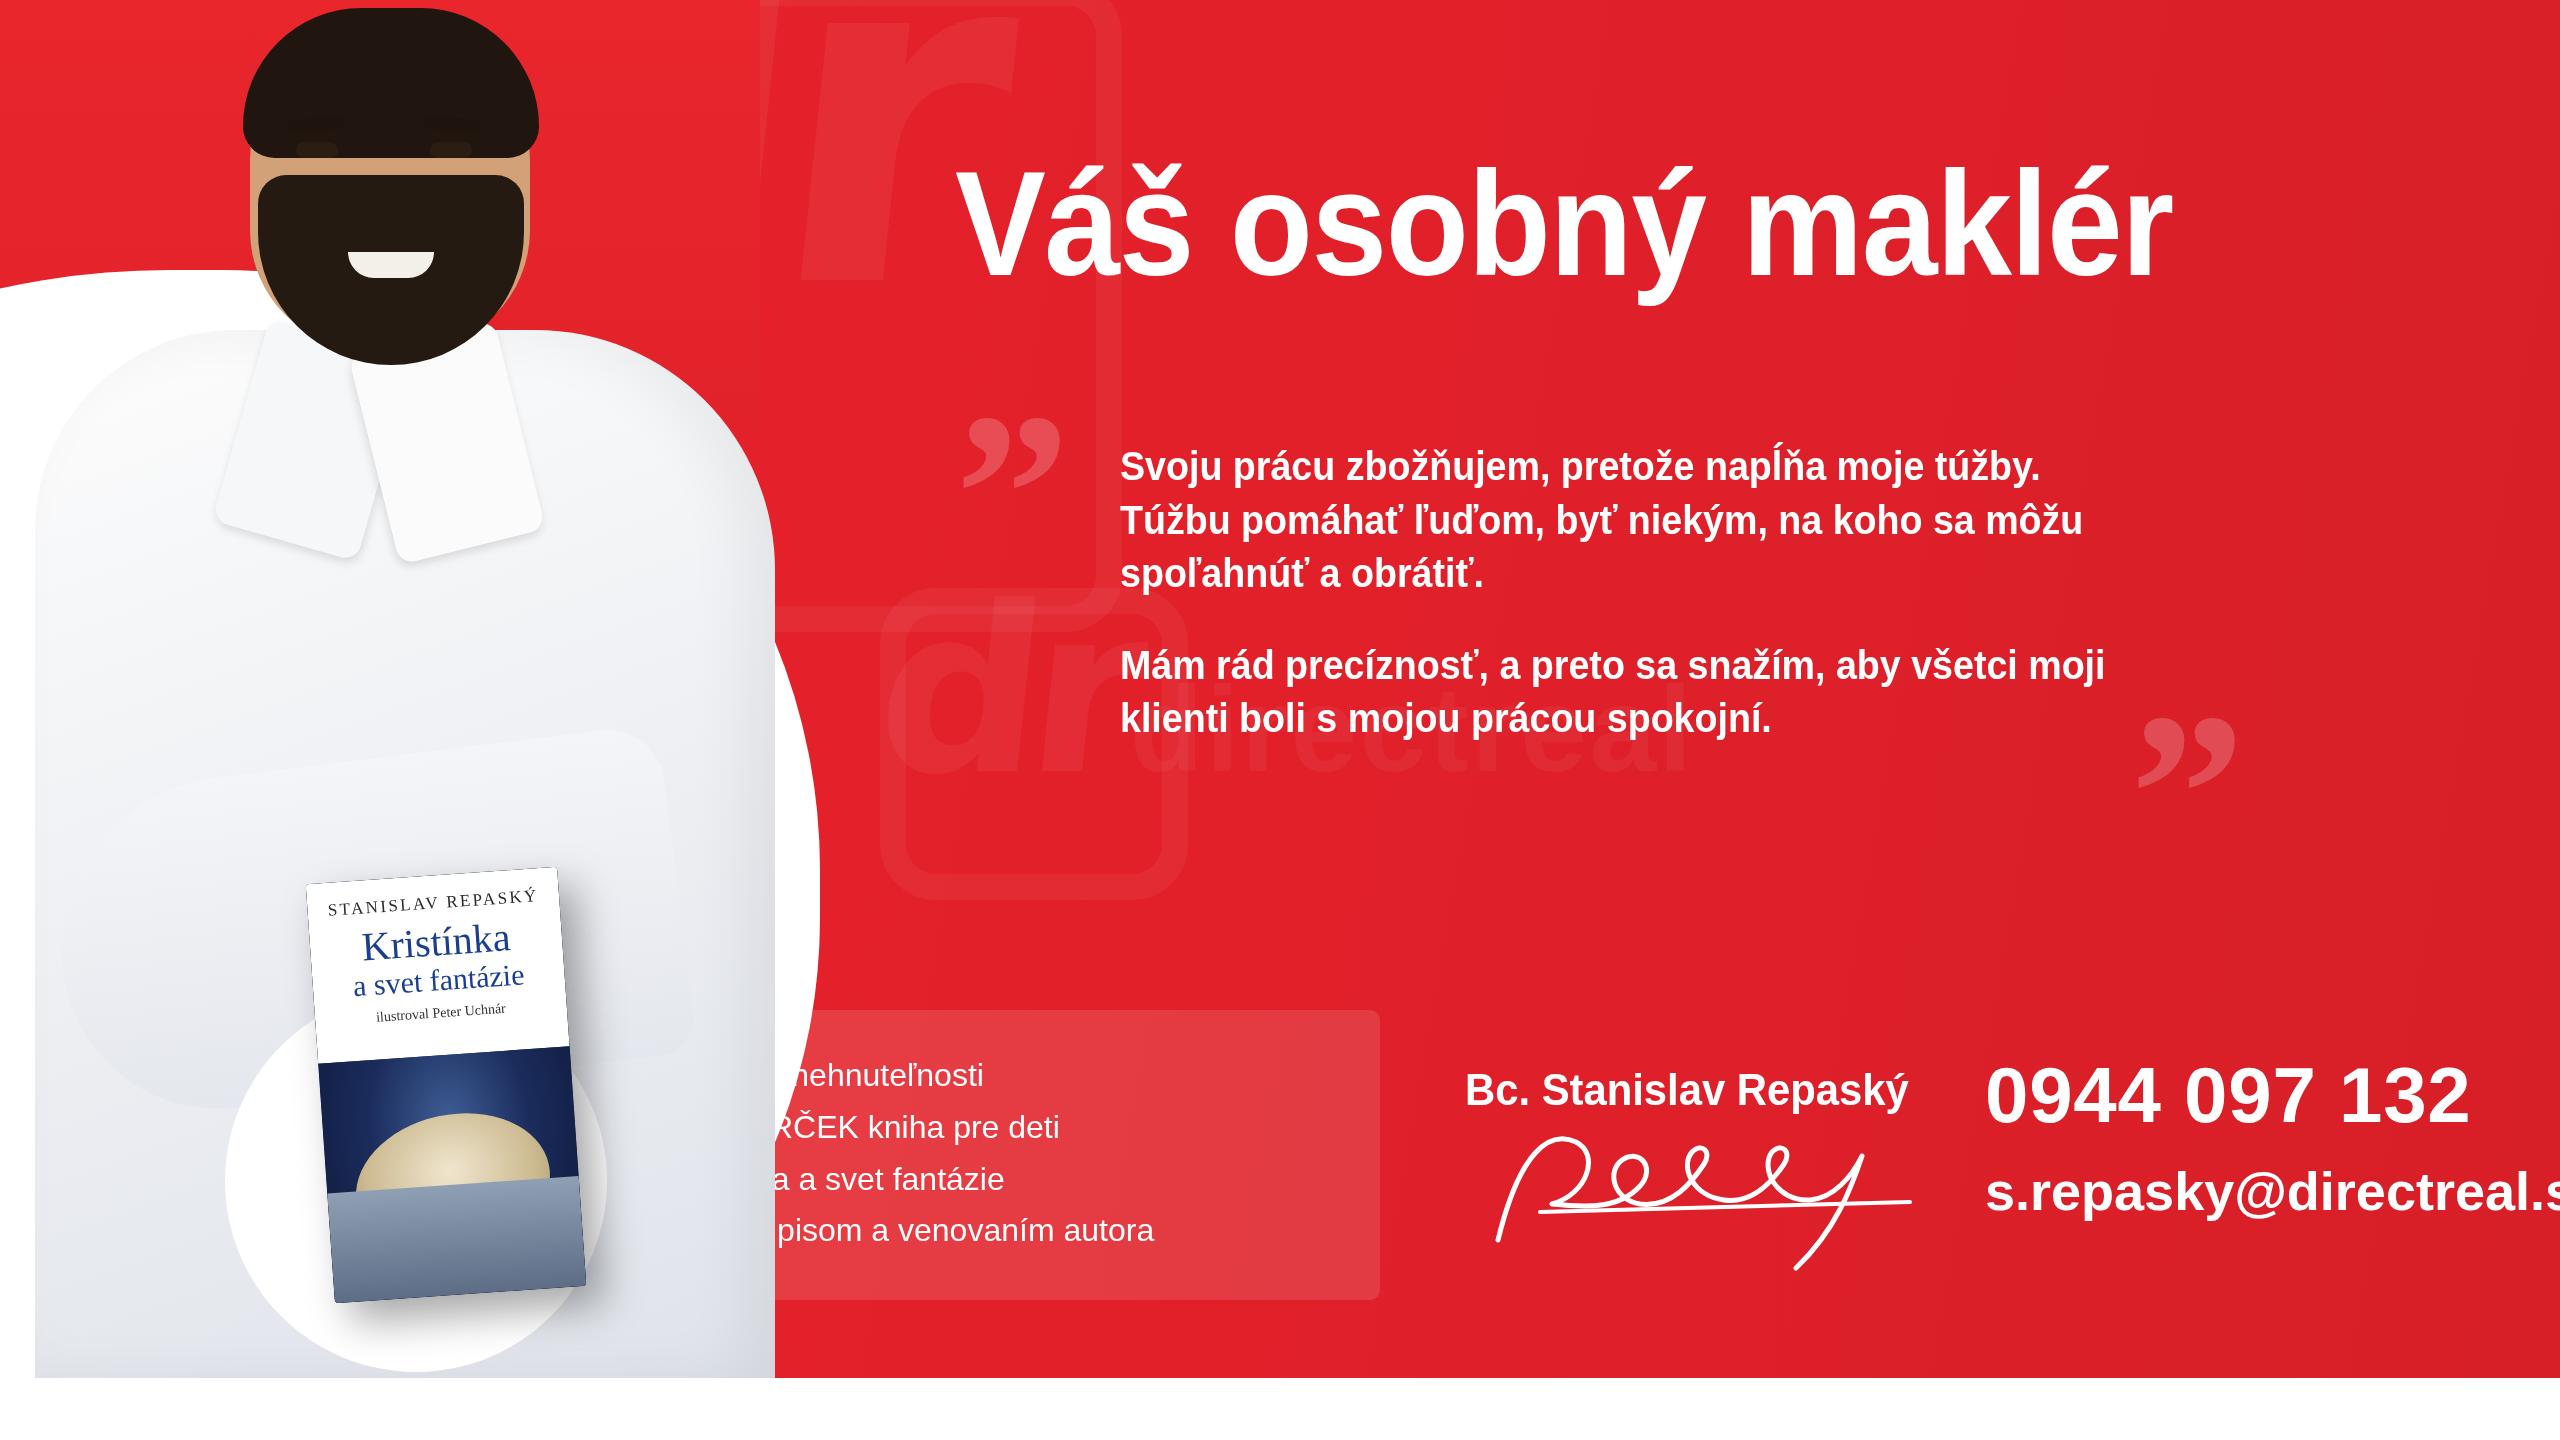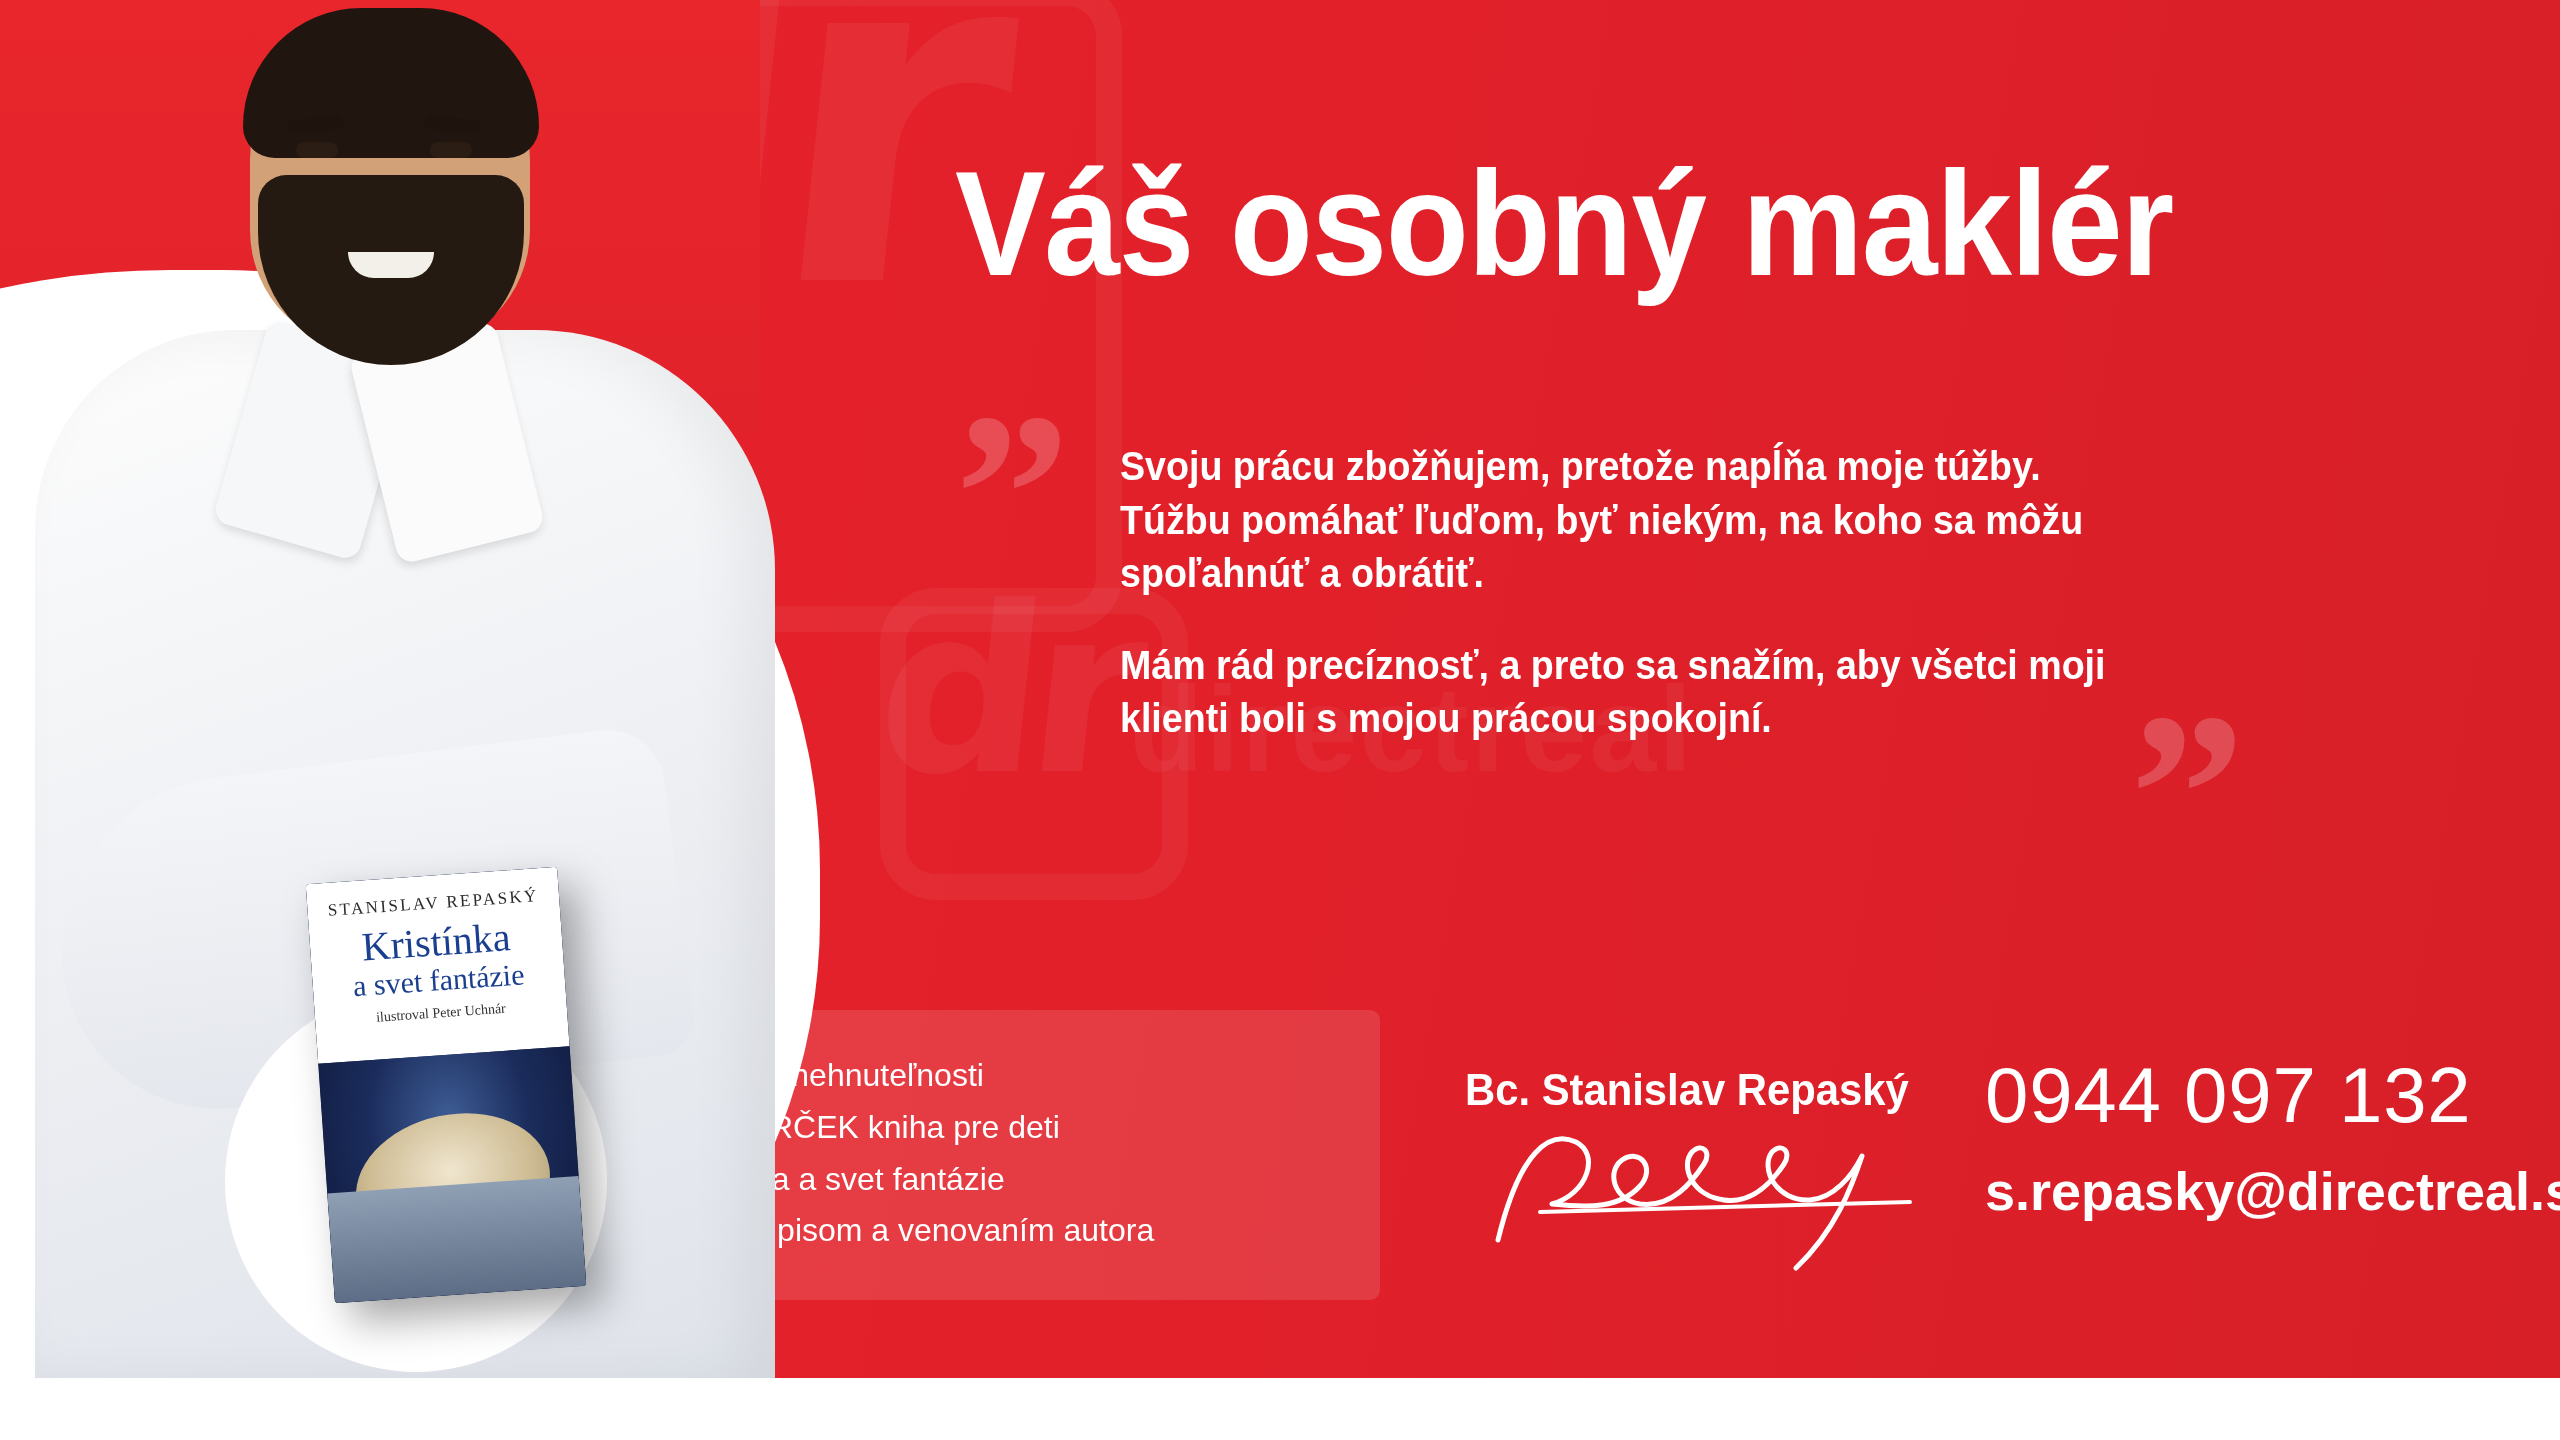--- a/index.html
+++ b/index.html
@@ -366,21 +366,21 @@
     width: 470px;
     height: 200px;
     pointer-events: none;
   }
   .phone {
     position: absolute;
     left: 1985px;
     top: 1050px;
     color: #ffffff;
     font-size: 78px;
-    font-weight: 400;
+    font-weight: 700;
     letter-spacing: 0.01em;
     font-family: "Liberation Sans", sans-serif;
     white-space: nowrap;
   }
   .email {
     position: absolute;
     left: 1985px;
     top: 1160px;
     color: #ffffff;
     font-size: 54px;

